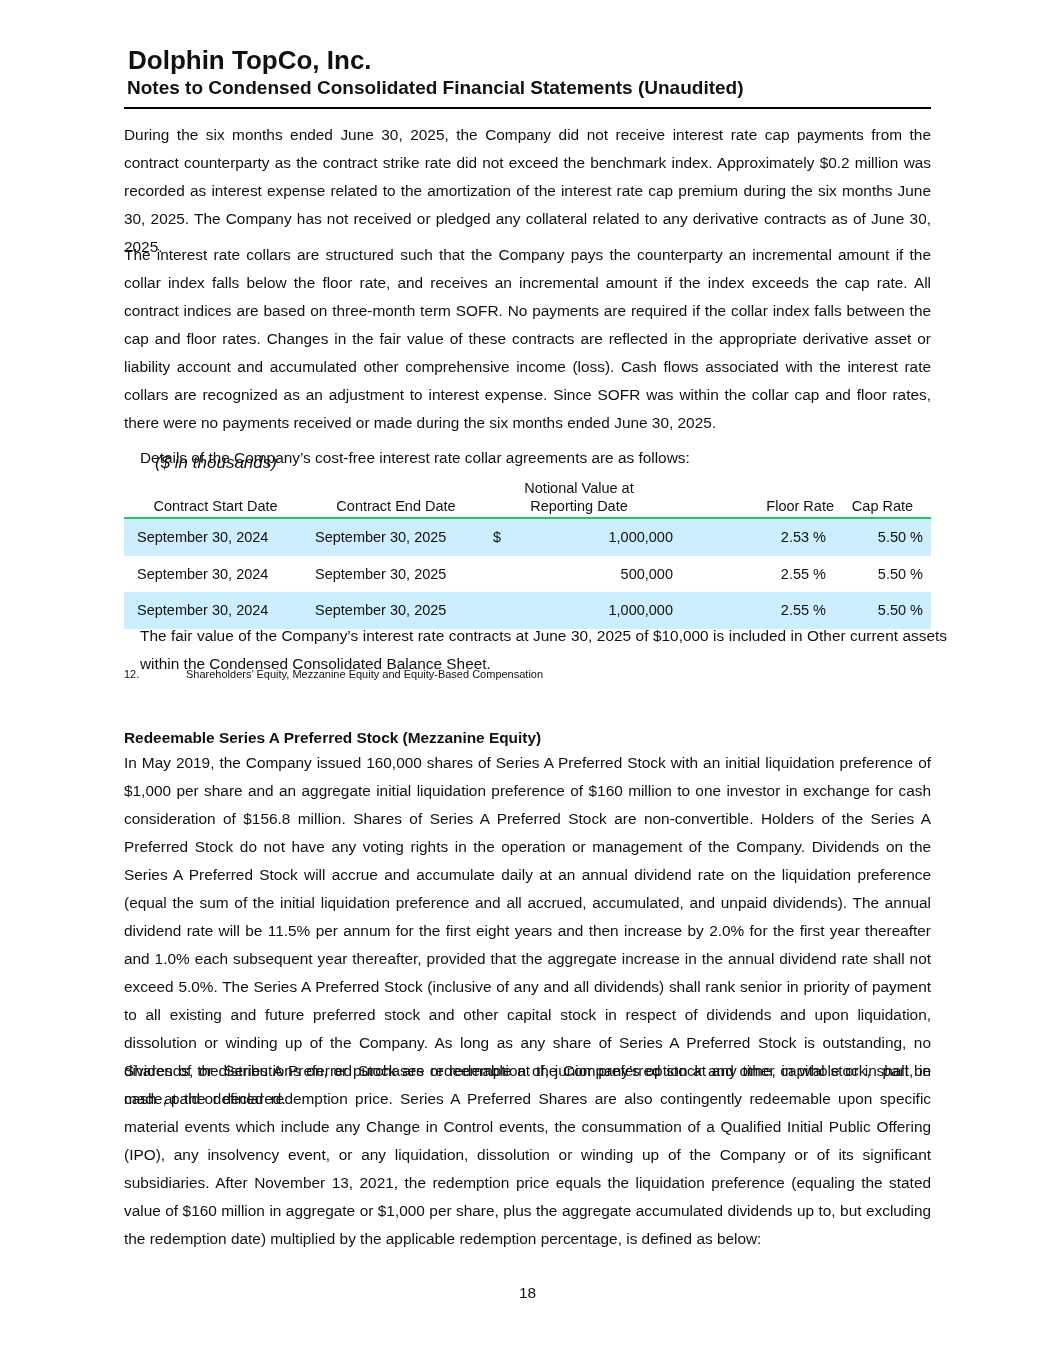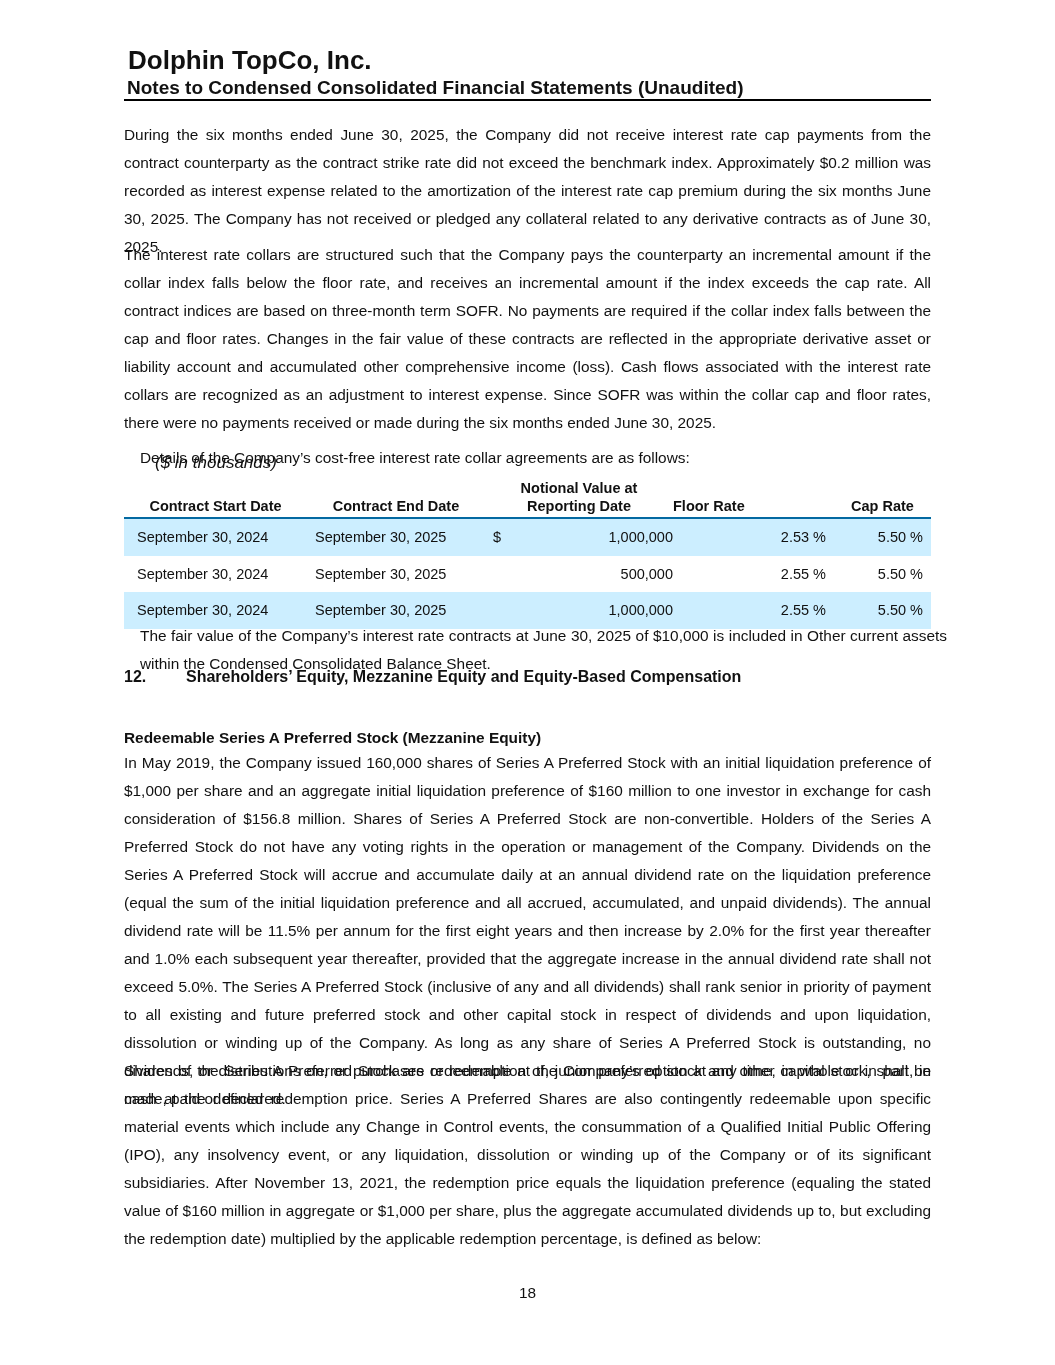--- a/index.html
+++ b/index.html
@@ -8,55 +8,55 @@
     font-family: "Liberation Sans", sans-serif; color: #111;
   }
   .page { position: absolute; left: 124px; top: 0; width: 807px; }
   .hdr-company {
     position: absolute; top: 48px; left: 4px;
     font-size: 26px; font-weight: bold; line-height: 24px;
   }
   .hdr-sub {
     position: absolute; top: 77px; left: 0; width: 807px;
     font-size: 19px; font-weight: bold; line-height: 22px;
-    border-bottom: 2px solid #000; padding-left: 3px; box-sizing: border-box; padding-bottom: 0px;
+    border-bottom: 2px solid #000; padding-left: 3px; box-sizing: border-box; padding-bottom: 8px;
   }
   .para {
     position: absolute; left: 0; width: 807px;
     font-size: 15.4px; line-height: 28px; text-align: justify;
     text-align-last: left;
   }
   .p1 { top: 121px; }
   .p2 { top: 241px; }
   .p3 { top: 428px; }
   .note-units {
     position: absolute; top: 453px; left: 5px;
     font-size: 17px; font-style: italic; margin-left: 26px;
   }
   table.collar {
     position: absolute; top: 479px; left: 0; width: 807px;
     border-collapse: collapse; font-size: 14.5px;
   }
   table.collar th {
-    font-weight: bold; text-align: center; vertical-align: bottom;
-    padding: 0 0 2px 0; line-height: 18px; border-bottom: 2px solid #0369a1;
+    font-weight: normal; text-align: center; vertical-align: bottom;
+    padding: 0 0 2px 0; line-height: 18px; border-bottom: 2px solid #22c55e;
   }
   table.collar td { padding: 8px; height: 20.5px; line-height: 20.5px; }
   table.collar tr.shade td { background: #cceeff; }
   .c-start { width: 162px; padding-left: 13px !important; text-align: left; }
   .c-end { width: 162px; text-align: left; }
   .c-cur { width: 14px; text-align: left; }
   .c-notional { width: 150px; text-align: right; padding-right: 0 !important; }
   .c-floor { width: 145px; text-align: right; }
   .c-cap { text-align: right; }
   th.c-start { text-align: center !important; padding-left: 0 !important; }
   th.c-end { text-align: center !important; }
   .p4 { top: 606px; }
   .section-heading {
-    position: absolute; top: 668px; left: 0; font-size: 16px; font-weight: bold;
+    position: absolute; top: 668px; left: 0; font-size: 11px; font-weight: normal;
   }
   .section-num { display: inline-block; width: 62px; }
   .sub-heading {
     position: absolute; top: 729px; left: 0; font-size: 15.4px; font-weight: bold;
   }
   .p5 { top: 749px; }
   .p6 { top: 1057px; }
   .page-number {
     position: absolute; top: 1284px; left: 0; width: 807px; text-align: center;
     font-size: 15.4px;
@@ -77,21 +77,21 @@
 
   <table class="collar">
     <thead>
       <tr>
         <th class="c-start">Contract Start Date</th>
         <th class="c-end">Contract End Date</th>
         <th colspan="2">
           <span>Notional Value at</span><br>
           <span>Reporting Date</span>
         </th>
-        <th class="c-floor" style="text-align:left">Floor Rate</th>
+        <th class="c-floor" style="text-align:right">Floor Rate</th>
         <th class="c-cap" style="text-align:center">Cap Rate</th>
       </tr>
     </thead>
     <tbody>
       <tr class="shade">
         <td class="c-start">September 30, 2024</td>
         <td class="c-end">September 30, 2025</td>
         <td class="c-cur">$</td>
         <td class="c-notional">1,000,000</td>
         <td class="c-floor">2.53 %</td>

